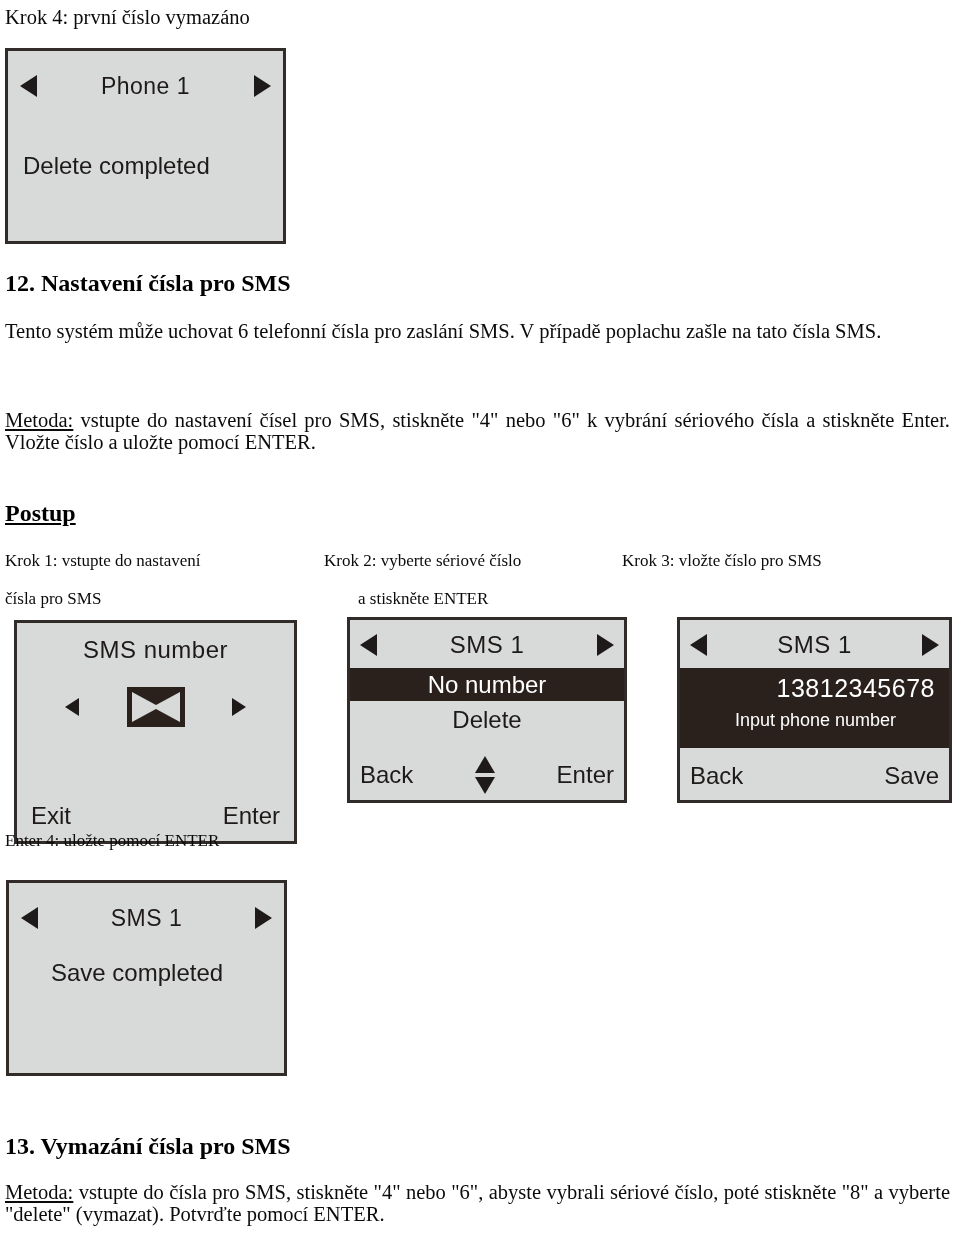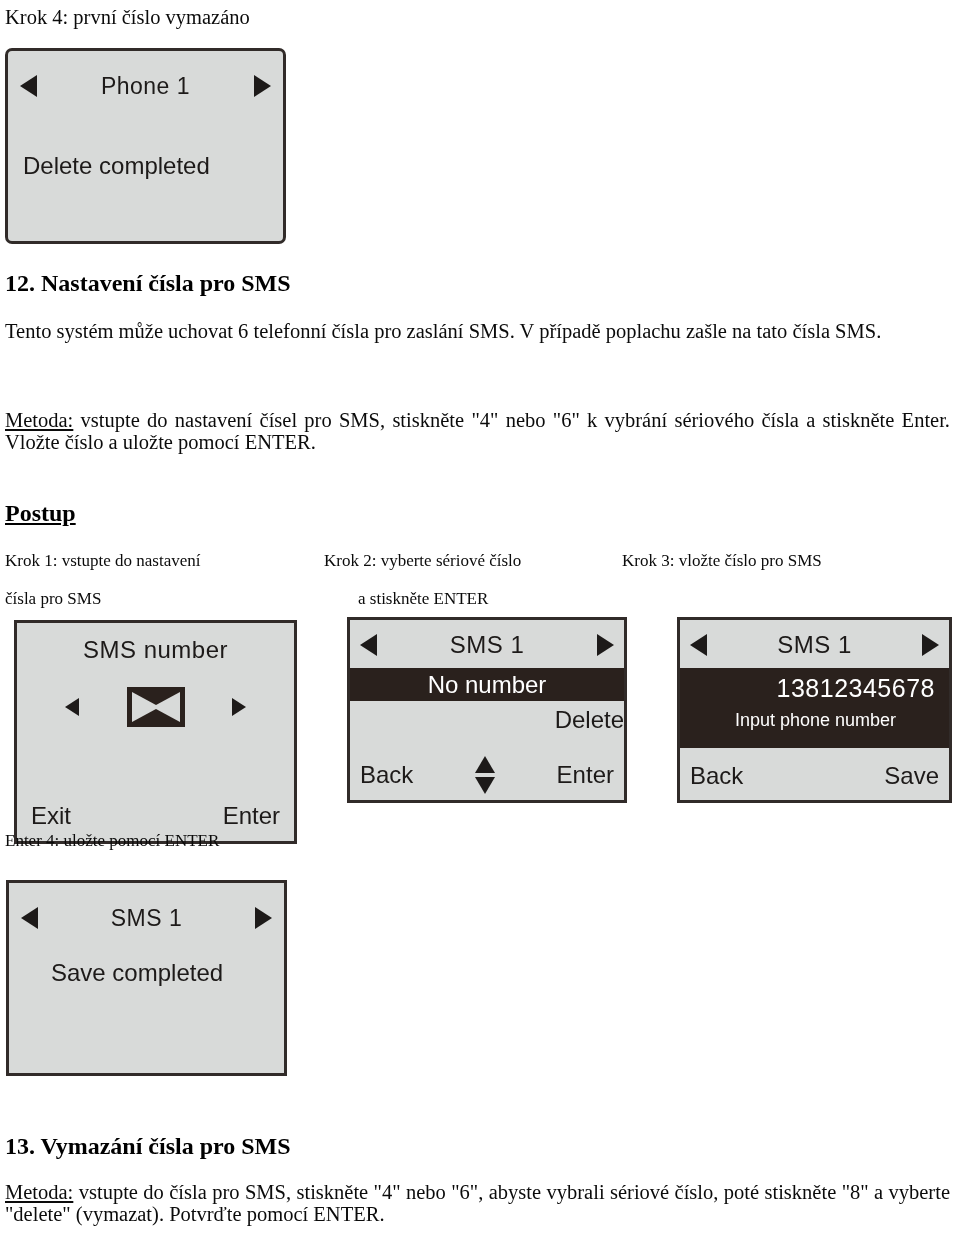--- a/index.html
+++ b/index.html
@@ -144,21 +144,21 @@
   .envelope::after {
     bottom: 0;
     border-bottom: 13px solid #2a211d;
   }
 </style>
 </head>
 <body>
 
 <div class="abs body-text" style="left:5px; top:6px;">Krok 4: první číslo vymazáno</div>
 
-<div class="lcd" style="left:5px; top:48px; width:281px; height:196px;border-radius:7px;">
+<div class="lcd" style="left:5px; top:48px; width:281px; height:196px;">
   <div class="lcd-row" style="top:18px; height:34px; padding:0 12px; font-size:23px;">
     <span class="arrow-left"></span>
     <span class="lcd-title">Phone 1</span>
     <span class="arrow-right"></span>
   </div>
   <div class="lcd-row" style="top:73px; height:34px; padding:0 15px; font-size:24px;margin-top:25px;">
     <span>Delete completed</span>
   </div>
 </div>
 
@@ -197,21 +197,21 @@
 
 <div class="lcd" style="left:347px; top:617px; width:280px; height:186px;">
   <div class="lcd-row" style="top:8px; height:34px; padding:0 10px; font-size:24px;">
     <span class="arrow-left"></span>
     <span class="lcd-title">SMS 1</span>
     <span class="arrow-right"></span>
   </div>
   <div class="lcd-row invert" style="top:48px; height:33px; justify-content:center; font-size:24px;">
     <span>No number</span>
   </div>
-  <div class="lcd-row" style="top:84px; height:32px; justify-content:flex-end; font-size:24px;">
+  <div class="lcd-row" style="top:84px; height:32px; justify-content:center; font-size:24px;">
     <span>Delete</span>
   </div>
   <div class="softkeys" style="bottom:5px; height:40px; padding:0 10px; font-size:24px;">
     <span class="softkey">Back</span>
     <span class="updown">
       <span class="up"></span>
       <span class="dn"></span>
     </span>
     <span class="softkey">Enter</span>
   </div>

